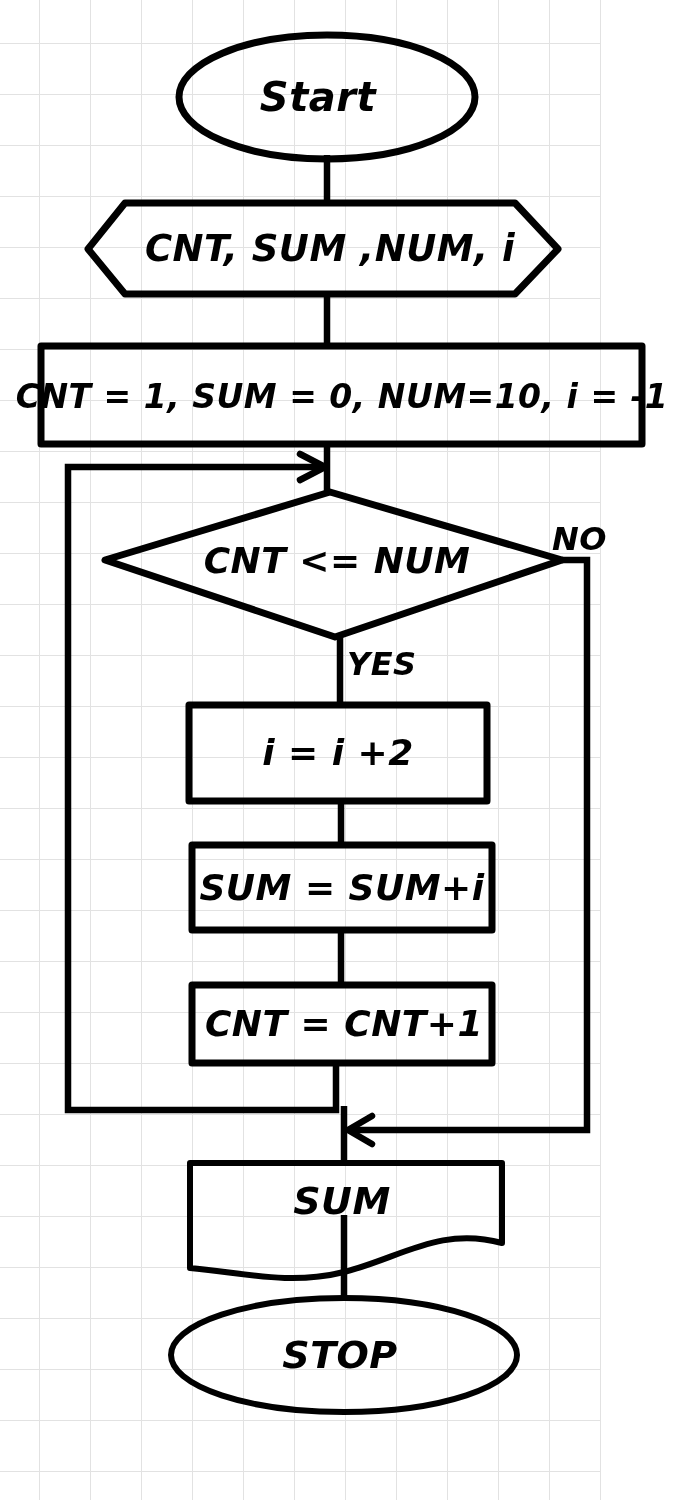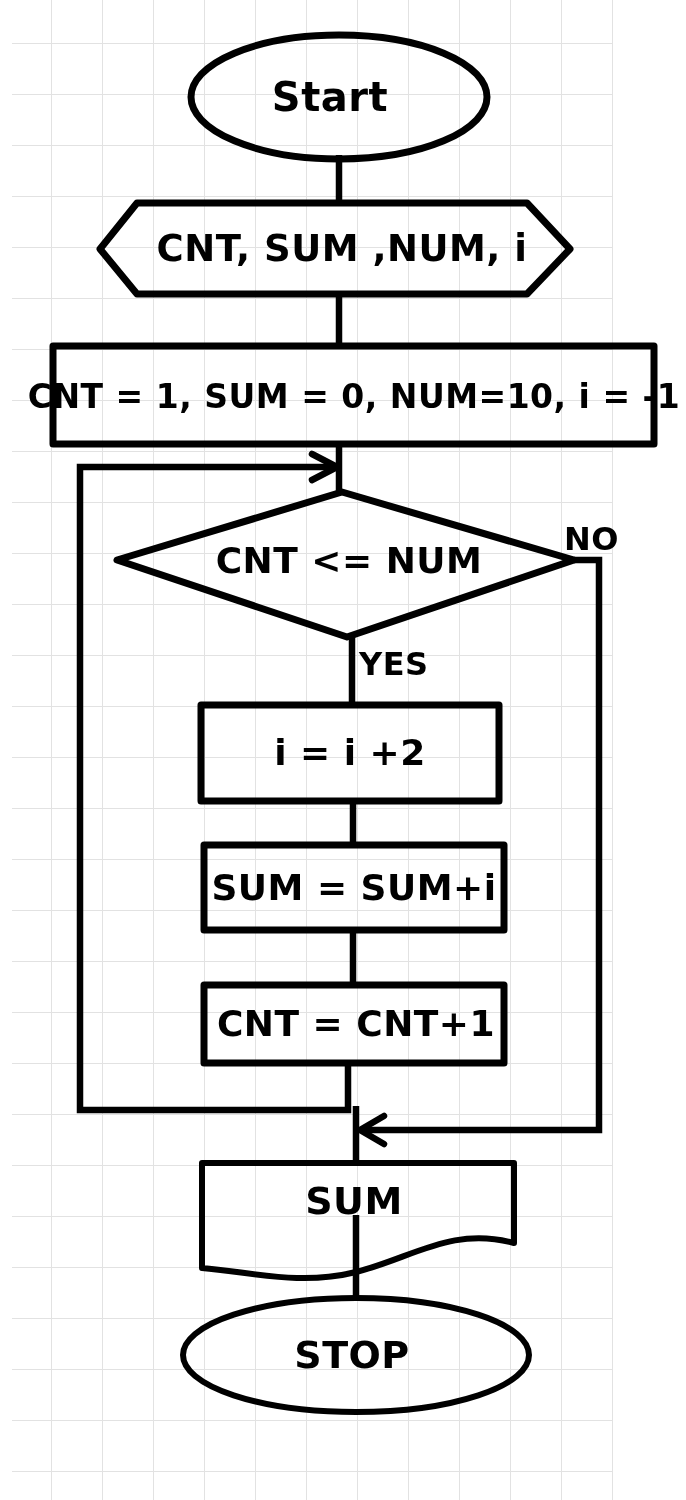--- a/index.html
+++ b/index.html
@@ -9,30 +9,31 @@
   }
   body {
     width: 686px;
     height: 1500px;
     font-family: "DejaVu Sans", sans-serif;
     overflow: hidden;
     position: relative;
   }
   #flowchart-root {
     position: absolute;
-    top: 0; left: 12px;
+    top: 0; left: 0;
     width: 601px;
     height: 1500px;
     
     background-color: #ffffff;
     background-image:
       linear-gradient(to right, #e2e2e2 1.5px, transparent 1.5px),
       linear-gradient(to bottom, #e2e2e2 1.5px, transparent 1.5px);
     background-size: 51px 51px;
     background-position: -12px -8px;
+    font-style: italic;
   }
   svg.chart-canvas {
     position: absolute;
     top: 0; left: 0;
     width: 686px;
     height: 1500px;
   }
   .node-stroke {
     fill: none;
     stroke: #000000;

